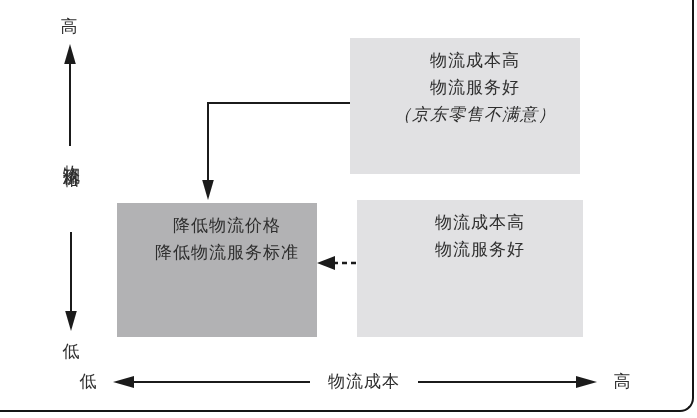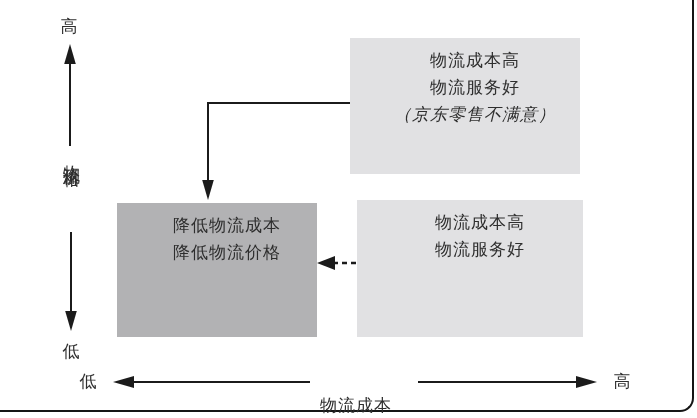--- a/index.html
+++ b/index.html
@@ -15,21 +15,21 @@
   .arrow-layer{position:absolute;left:0;top:0;width:697px;height:418px;}
   .label{position:absolute;font-size:17px;line-height:20px;white-space:nowrap;}
   .y-top{left:58px;top:17px;width:22px;text-align:center;}
   .y-bottom{left:60px;top:342px;width:22px;text-align:center;}
   .y-title{
     left:61px;top:151px;writing-mode:vertical-rl;text-orientation:upright;
     letter-spacing:2px;font-size:17px;
   }
   .x-left{left:76px;top:372px;width:24px;text-align:center;}
   .x-right{left:610px;top:372px;width:24px;text-align:center;}
-  .x-title{left:320px;top:372px;width:80px;text-align:left;letter-spacing:1px;margin-top:24px;}
+  .x-title{left:320px;top:372px;width:80px;text-align:right;letter-spacing:1px;}
   .box{position:absolute;text-align:center;box-sizing:border-box;padding-top:9px;}
   .box-light{background:#e1e1e3;}
   .box-dark{background:#b2b2b4;}
   .box-top-right{left:350px;top:38px;width:230px;height:136px;}
   .box-compromise{left:117px;top:203px;width:200px;height:134px;}
   .box-bottom-right{left:357px;top:200px;width:226px;height:137px;}
   .box-line{display:block;height:27px;line-height:27px;font-size:17px;letter-spacing:1px;padding-left:20px;}
   .box-note{margin-top:0;font-style:italic;}
 </style>
 </head>
@@ -76,22 +76,22 @@
   <div class="label y-title">物流价格</div>
   <div class="label y-bottom">低</div>
 
   <div class="box box-light box-top-right">
     <span class="box-line">物流成本高</span>
     <span class="box-line">物流服务好</span>
     <span class="box-line box-note">（京东零售不满意）</span>
   </div>
 
   <div class="box box-dark box-compromise">
-    <span class="box-line">降低物流成本</span>
     <span class="box-line">降低物流价格</span>
+    <span class="box-line">降低物流服务标准</span>
   </div>
 
   <div class="box box-light box-bottom-right">
     <span class="box-line">物流成本高</span>
     <span class="box-line">物流服务好</span>
   </div>
 
   <div class="label x-left">低</div>
   <div class="label x-title">物流成本</div>
   <div class="label x-right">高</div>

